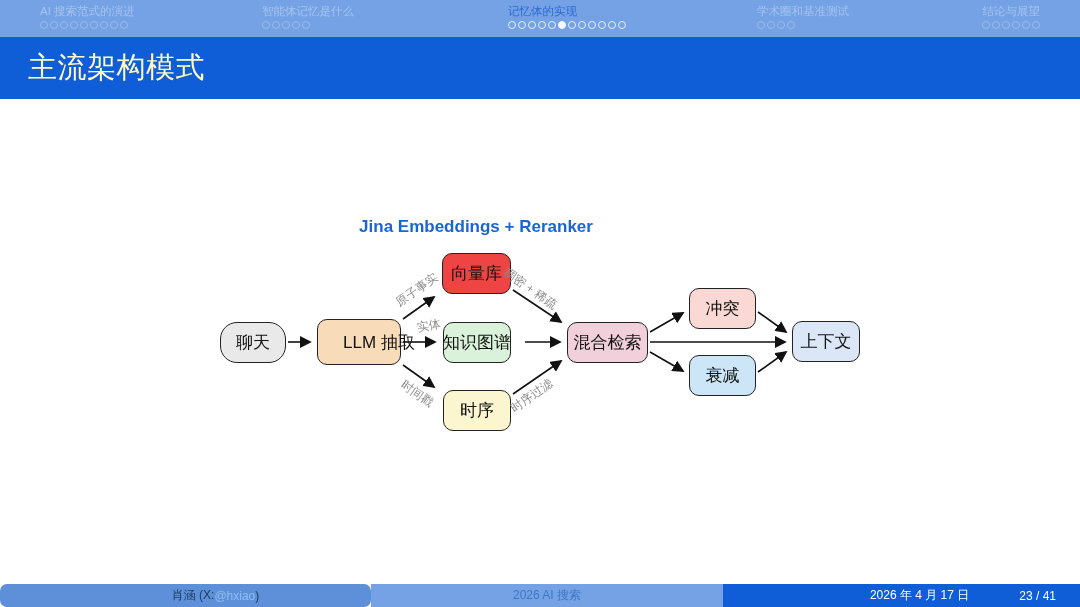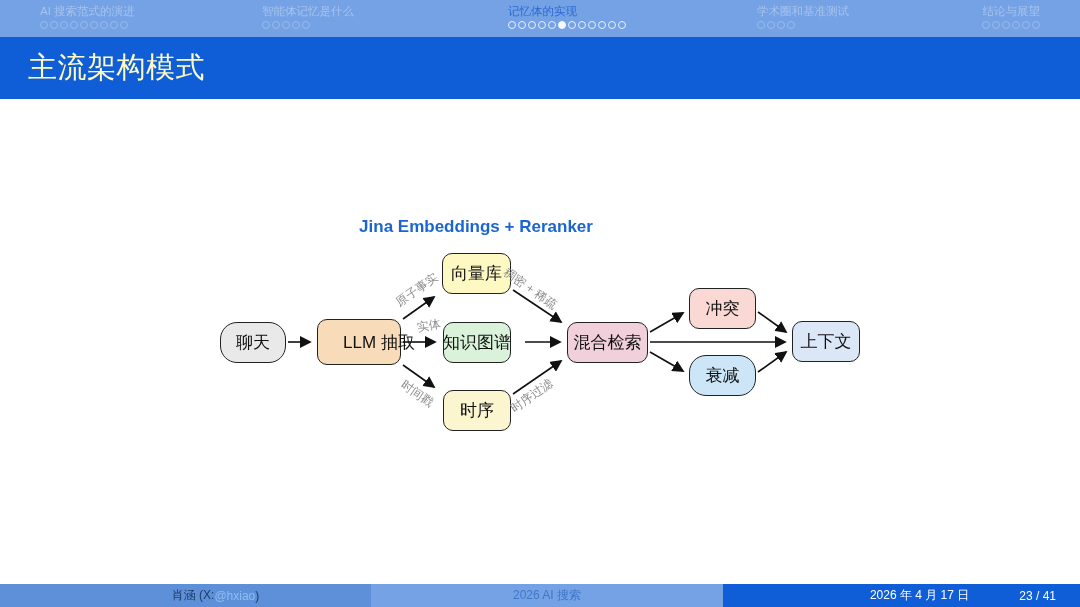--- a/index.html
+++ b/index.html
@@ -36,33 +36,33 @@
             transform-origin:center; }
 
   
   .n-chat     { left:220px; top:223px; width:66px; height:41px;border-radius:17px; }
   .n-llm      { left:317px; top:220px; width:84px; height:46px; }
   .n-vector   { left:442px; top:154px; width:69px; height:41px; }
   .n-kg       { left:443px; top:223px; width:68px; height:41px; }
   .n-temporal { left:443px; top:291px; width:68px; height:41px; }
   .n-hybrid   { left:567px; top:223px; width:81px; height:41px; }
   .n-conflict { left:689px; top:189px; width:67px; height:41px; }
-  .n-decay    { left:689px; top:256px; width:67px; height:41px;border-radius:17px; }
+  .n-decay    { left:689px; top:256px; width:67px; height:41px; }
   .n-context  { left:792px; top:222px; width:68px; height:41px; }
 
   .el-atomic   { left:417px; top:191px; transform:translate(-50%,-50%) rotate(-35deg); }
   .el-entities { left:429px; top:227px; transform:translate(-50%,-50%) rotate(-10deg); }
   .el-time     { left:417px; top:295px; transform:translate(-50%,-50%) rotate(35deg); }
   .el-dense    { left:530px; top:190px; transform:translate(-50%,-50%) rotate(35deg); }
   .el-filter   { left:532px; top:297px; transform:translate(-50%,-50%) rotate(-35deg); }
 
   
   .footer { position:absolute; left:0; top:584px; width:1080px; height:23px; display:flex; }
   .f-seg { display:flex; align-items:center; font-size:12px; }
-  .f-left  { width:371px; background:#5e90da; justify-content:center; color:#1c3a5e; padding-left:60px; }
+  .f-left  { width:371px; background:#5e90da; justify-content:center; color:#1c3a5e; padding-left:60px;border-radius:7px; }
   .f-left a { color:#8fbdf0; text-decoration:none; cursor:pointer; }
   .f-mid   { width:352px; background:#74a2e5; justify-content:center; color:#3f77c9; }
   .f-right { width:357px; background:#0f5ed8; justify-content:flex-end; gap:50px;
              color:#fff; padding-right:24px; }
 </style>
 </head>
 <body>
 
 <div class="slide">
 
@@ -155,21 +155,21 @@
         <line x1="650" y1="233" x2="683" y2="214"></line>
         <line x1="650" y1="243" x2="785" y2="243"></line>
         <line x1="650" y1="253" x2="683" y2="272"></line>
         <line x1="758" y1="213" x2="786" y2="233"></line>
         <line x1="758" y1="273" x2="786" y2="253"></line>
       </g>
     </svg>
 
     <div class="node n-chat" style="background: rgb(233, 233, 233);">聊天</div>
     <div class="node n-llm" style="background: rgb(248, 220, 186); padding-left: 40px;">LLM 抽取</div>
-    <div class="node n-vector" style="background: #fef9c3; text-align: center;">向量库</div>
+    <div class="node n-vector" style="background: #ef4444; text-align: center;">向量库</div>
     <div class="node n-kg" style="background: rgb(217, 242, 217);">知识图谱</div>
     <div class="node n-temporal" style="background: rgb(251, 246, 208);">时序</div>
     <div class="node n-hybrid" style="background: rgb(241, 207, 219);">混合检索</div>
     <div class="node n-conflict" style="background: rgb(250, 216, 212);">冲突</div>
     <div class="node n-decay" style="background: rgb(205, 230, 247);">衰减</div>
     <div class="node n-context" style="background: rgb(219, 230, 247);">上下文</div>
 
     <span class="elabel el-atomic">原子事实</span>
     <span class="elabel el-entities">实体</span>
     <span class="elabel el-time">时间戳</span>

